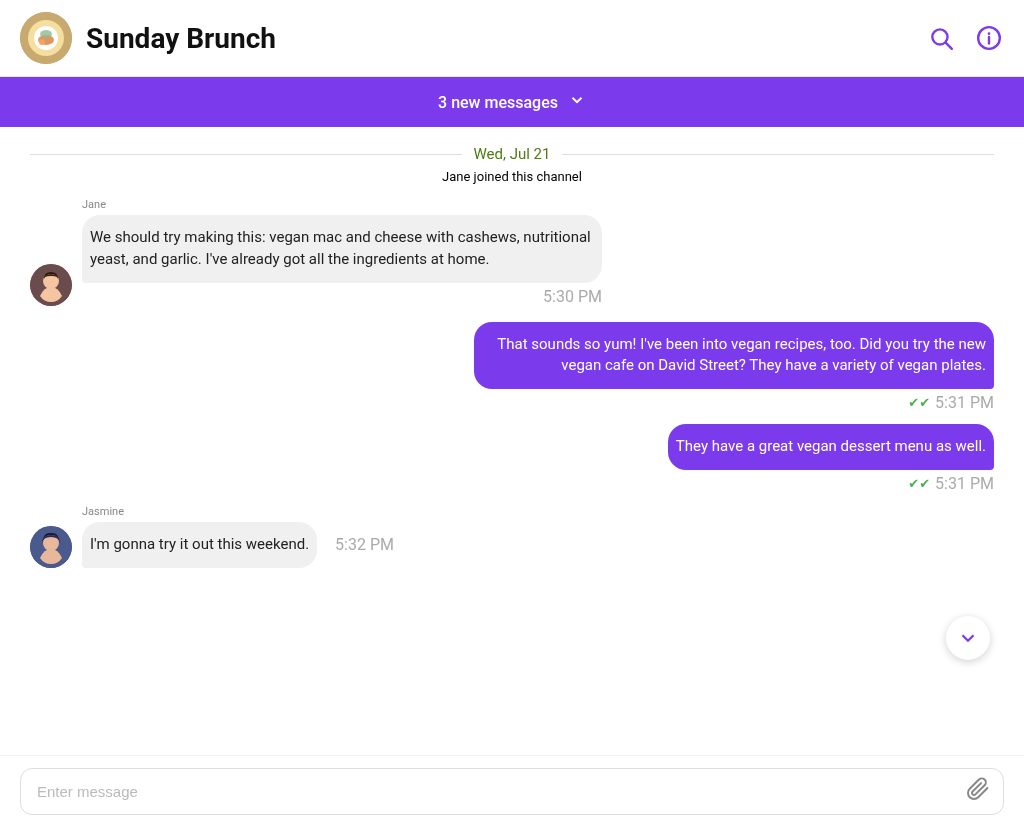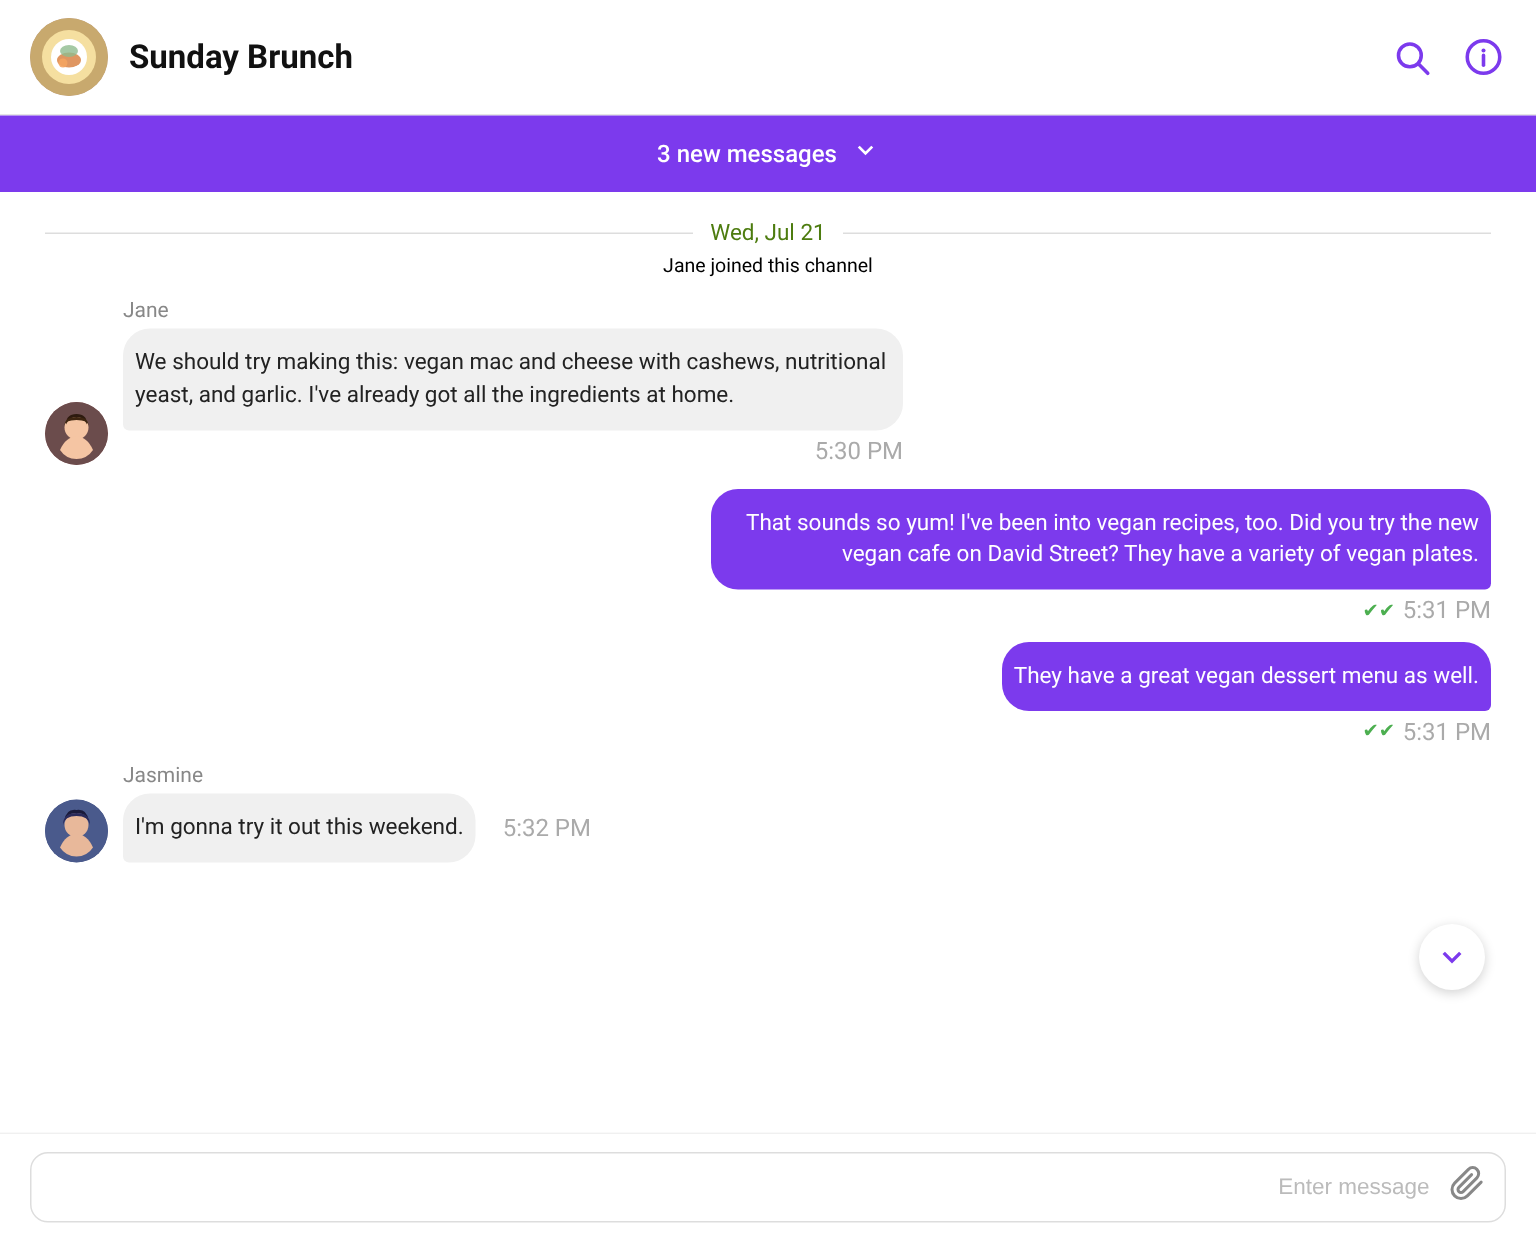--- a/index.html
+++ b/index.html
@@ -29,21 +29,21 @@
       overflow: hidden;
       margin-right: 14px;
       flex-shrink: 0;
       background: #c0a080;
       display: flex; align-items: center; justify-content: center;
     }
     .header-avatar svg {
       width: 52px; height: 52px;
     }
     .header-title {
-      font-size: 22px;
+      font-size: 28px;
       font-weight: 700;
       color: #111;
       flex: 1;
     }
     .header-icons {
       display: flex;
       gap: 18px;
       align-items: center;
     }
     .header-icon {
@@ -117,21 +117,21 @@
     .avatar-sm {
       width: 42px; height: 42px;
       border-radius: 50%;
       flex-shrink: 0;
       overflow: hidden;
       background: #8b6060;
       display: flex; align-items: center; justify-content: center;
     }
 
     .sender-name {
-      font-size: 14px;
+      font-size: 11px;
       color: #888;
       margin-bottom: 4px;
       margin-left: 0;
     }
 
     .bubble-wrapper {
       display: flex;
       flex-direction: column;
     }
 
@@ -209,21 +209,20 @@
     }
     .input-wrapper input {
       width: 100%;
       border: 1.5px solid #ddd;
       border-radius: 12px;
       padding: 14px 50px 14px 16px;
       font-size: 15px;
       color: #333;
       outline: none;
       background: #fff;
-      text-align: right;
     }
     .input-wrapper input::placeholder { color: #bbb; }
     .attach-icon {
       position: absolute;
       right: 14px;
       color: #888;
       font-size: 22px;
       cursor: pointer;
     }
 

